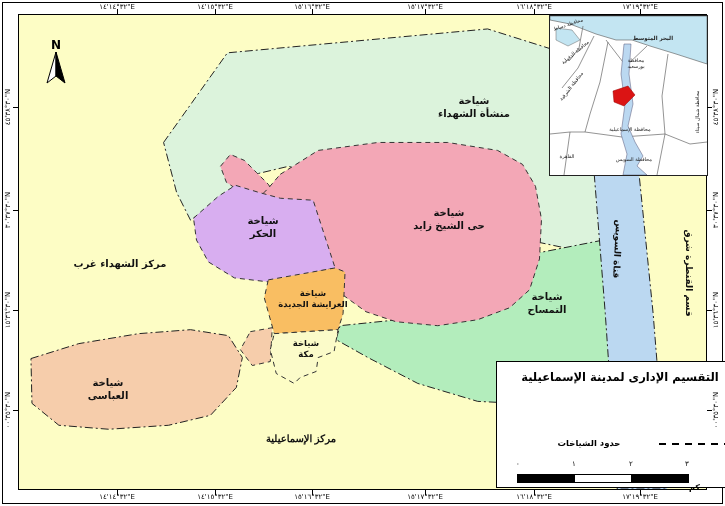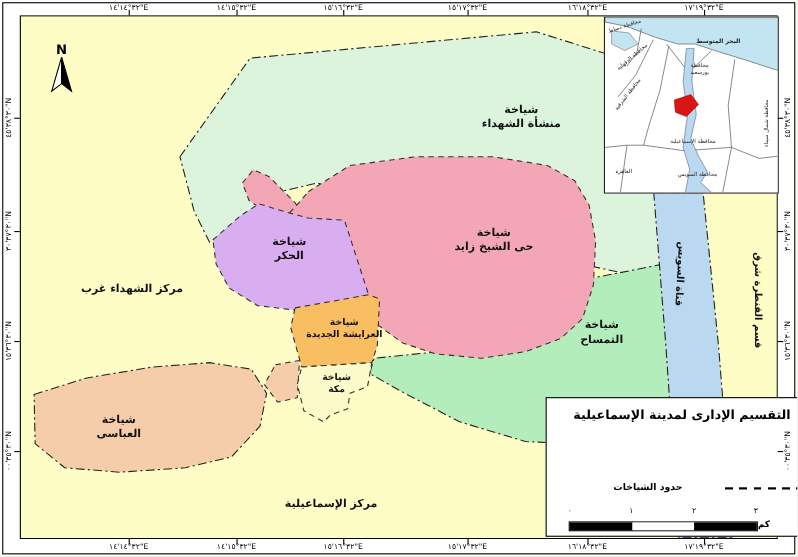--- a/index.html
+++ b/index.html
@@ -40,21 +40,21 @@
                  font-weight:bold;direction:rtl;color:#000;}
   .leg-item .line{position:absolute;right:8px;top:5px;width:76px;height:2px;}
   .line-dashdot{background:repeating-linear-gradient(90deg,#000 0 9px,transparent 9px 13px,
                 #000 13px 15px,transparent 15px 19px);}
   .line-dashed{background:repeating-linear-gradient(90deg,#000 0 7px,transparent 7px 13px);}
   .scalebar{position:absolute;left:20px;top:112px;width:170px;height:7px;border:1px solid #000;
             display:flex;}
   .scalebar .seg{flex:1;height:100%;}
   .seg.b{background:#000;} .seg.w{background:#fff;}
   .scale-tick{position:absolute;top:98px;font-size:7px;color:#000;transform:translateX(-50%);}
-  .scale-unit{position:absolute;left:192px;top:110px;font-size:8px;font-weight:bold;
+  .scale-unit{position:absolute;left:192px;top:121px;font-size:8px;font-weight:bold;
               direction:rtl;color:#000;}
 </style>
 </head>
 <body>
 
 <div class="page">
   <div class="outer-border"></div>
 
   <div class="frame">
     <svg class="mapsvg" viewBox="0 0 689 476" preserveAspectRatio="none">
@@ -90,21 +90,21 @@
 الحكر</div>
     <div class="rlabel small" style="left:294px;top:284px;">شياخة
 العرايشة الجديدة</div>
     <div class="rlabel small" style="left:287px;top:334px;">شياخة
 مكة</div>
     <div class="rlabel" style="left:528px;top:288px;">شياخة
 التمساح</div>
     <div class="rlabel" style="left:89px;top:374px;">شياخة
 العباسى</div>
     <div class="rlabel" style="left:101px;top:249px;">مركز الشهداء غرب</div>
-    <div class="rlabel" style="left:282px;top:444px;">مركز الإسماعيلية</div>
+    <div class="rlabel" style="left:282px;top:424px;font-family:Liberation Serif, serif;">مركز الإسماعيلية</div>
     <div class="rlabel rot-canal" style="left:598px;top:234px;">قناة السويس</div>
     <div class="rlabel rot-strip" style="left:669px;top:258px;">قسم القنطرة شرق</div>
 
     <div class="north">
       <div class="n-letter">N</div>
       <svg width="26" height="38">
         <path d="M13,1 L13,25 L4,32 Z" fill="#fff" stroke="#000" stroke-width="1"></path>
         <path d="M13,1 L13,25 L22,32 Z" fill="#000" stroke="#000" stroke-width="1"></path>
       </svg>
     </div>

